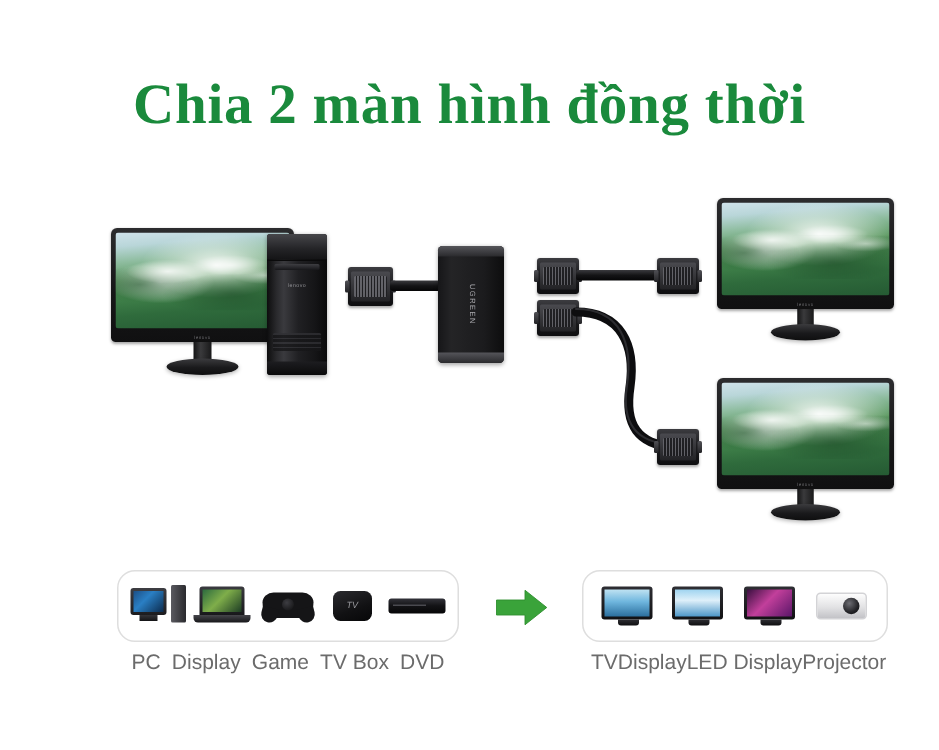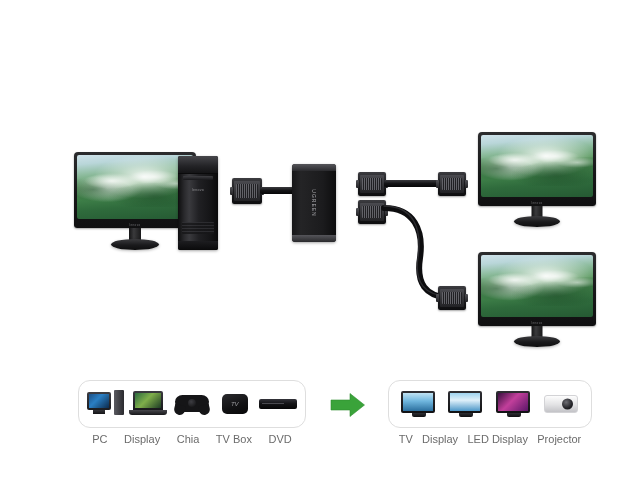--- a/index.html
+++ b/index.html
@@ -230,21 +230,21 @@
     justify-content: space-around;
     padding: 0 6px;
     box-sizing: border-box;
   }
   .device-cell { position: relative; width: 40px; height: 34px; }
   .labels-row {
     position: absolute;
     display: flex;
     justify-content: space-around;
     align-items: center;
-    font-size: 11px;
+    font-size: 14px;
     color: #6b6b6b;
     font-family: "Liberation Sans", sans-serif;
     padding: 0 6px;
     box-sizing: border-box;
   }
   #labels-sources { left: 78px; top: 433px; width: 228px; }
   #labels-outputs { left: 388px; top: 433px; width: 204px; }
   .labels-row span { text-align: center; white-space: nowrap; }
 
   
@@ -350,20 +350,21 @@
     position: absolute;
     left: 330px; top: 392px;
     width: 36px; height: 26px;
   }
 </style>
 </head>
 <body>
 
 <div id="page">
 
+  <div id="title">Chia 2 màn hình đồng thời</div>
 
   <div>
 
     <div class="monitor" id="monitor-left">
       <div class="mon-bezel">
         <div class="mon-screen"></div>
         <div class="mon-logo">lenovo</div>
       </div>
       <div class="mon-neck"></div>
       <div class="mon-base"></div>
@@ -468,21 +469,21 @@
       <div class="device-cell">
         <span class="ic-dvd">
             <i></i>
           </span>
       </div>
     </div>
   </div>
   <div class="labels-row" id="labels-sources">
     <span>PC</span>
     <span>Display</span>
-    <span>Chia</span>
+    <span>Game</span>
     <span>TV Box</span>
     <span>DVD</span>
   </div>
 
   <svg id="flow-arrow" viewBox="0 0 36 26">
     <path d="M 1 8 L 20 8 L 20 1.5 L 34.5 13 L 20 24.5 L 20 18 L 1 18 Z" fill="#3aa33a" stroke="#2f8f2f" stroke-width="0.6" stroke-linejoin="round"></path>
   </svg>
 
   <div class="device-group" id="group-outputs">
     <div class="device-row">

